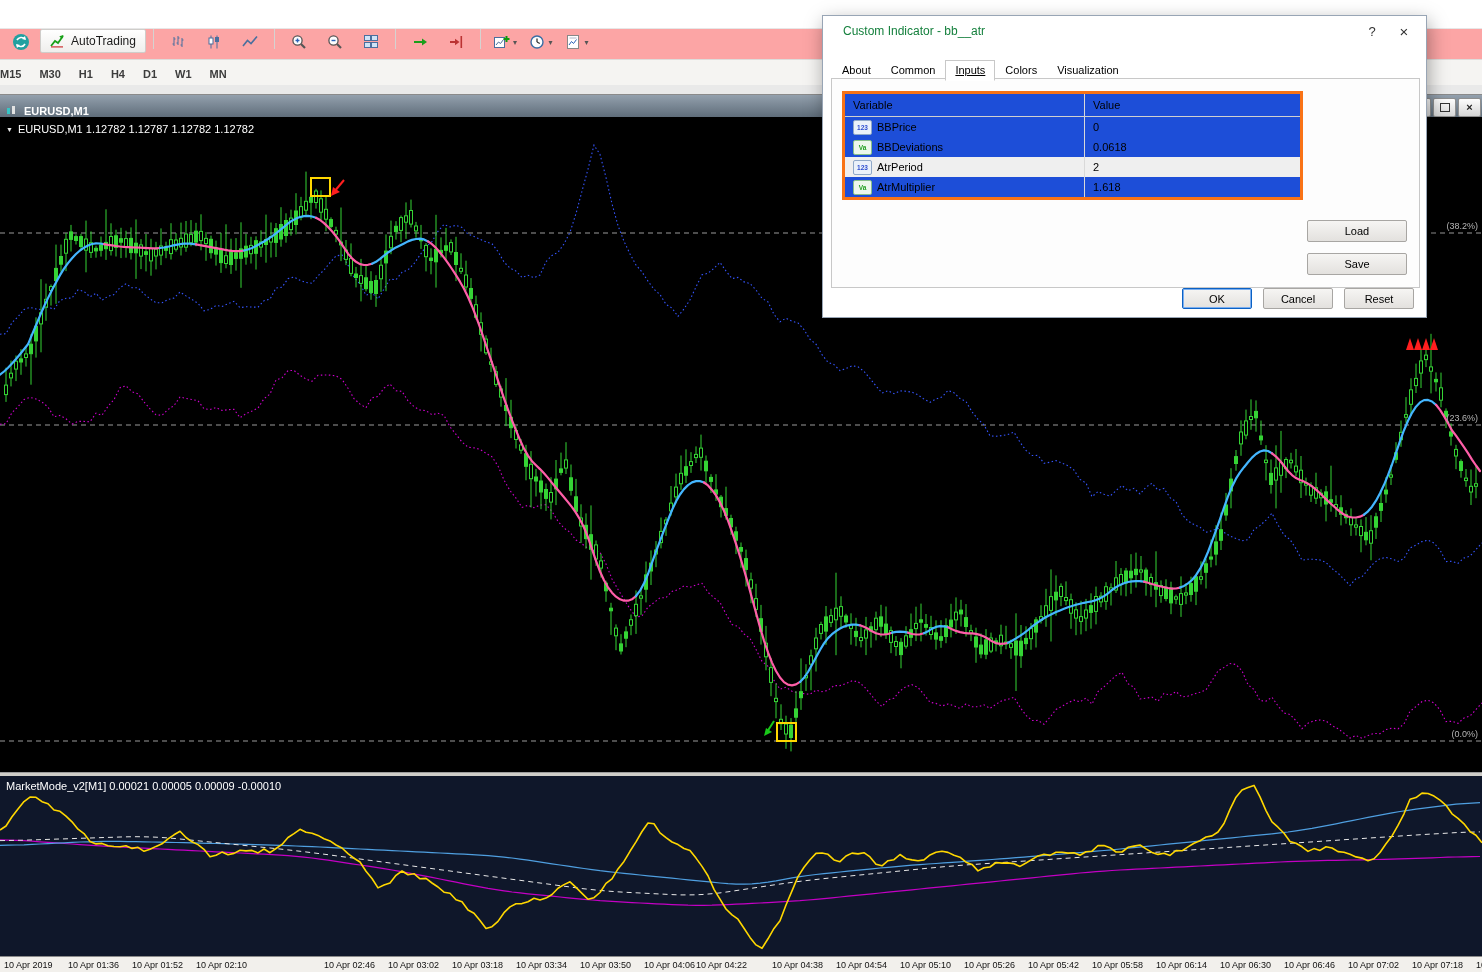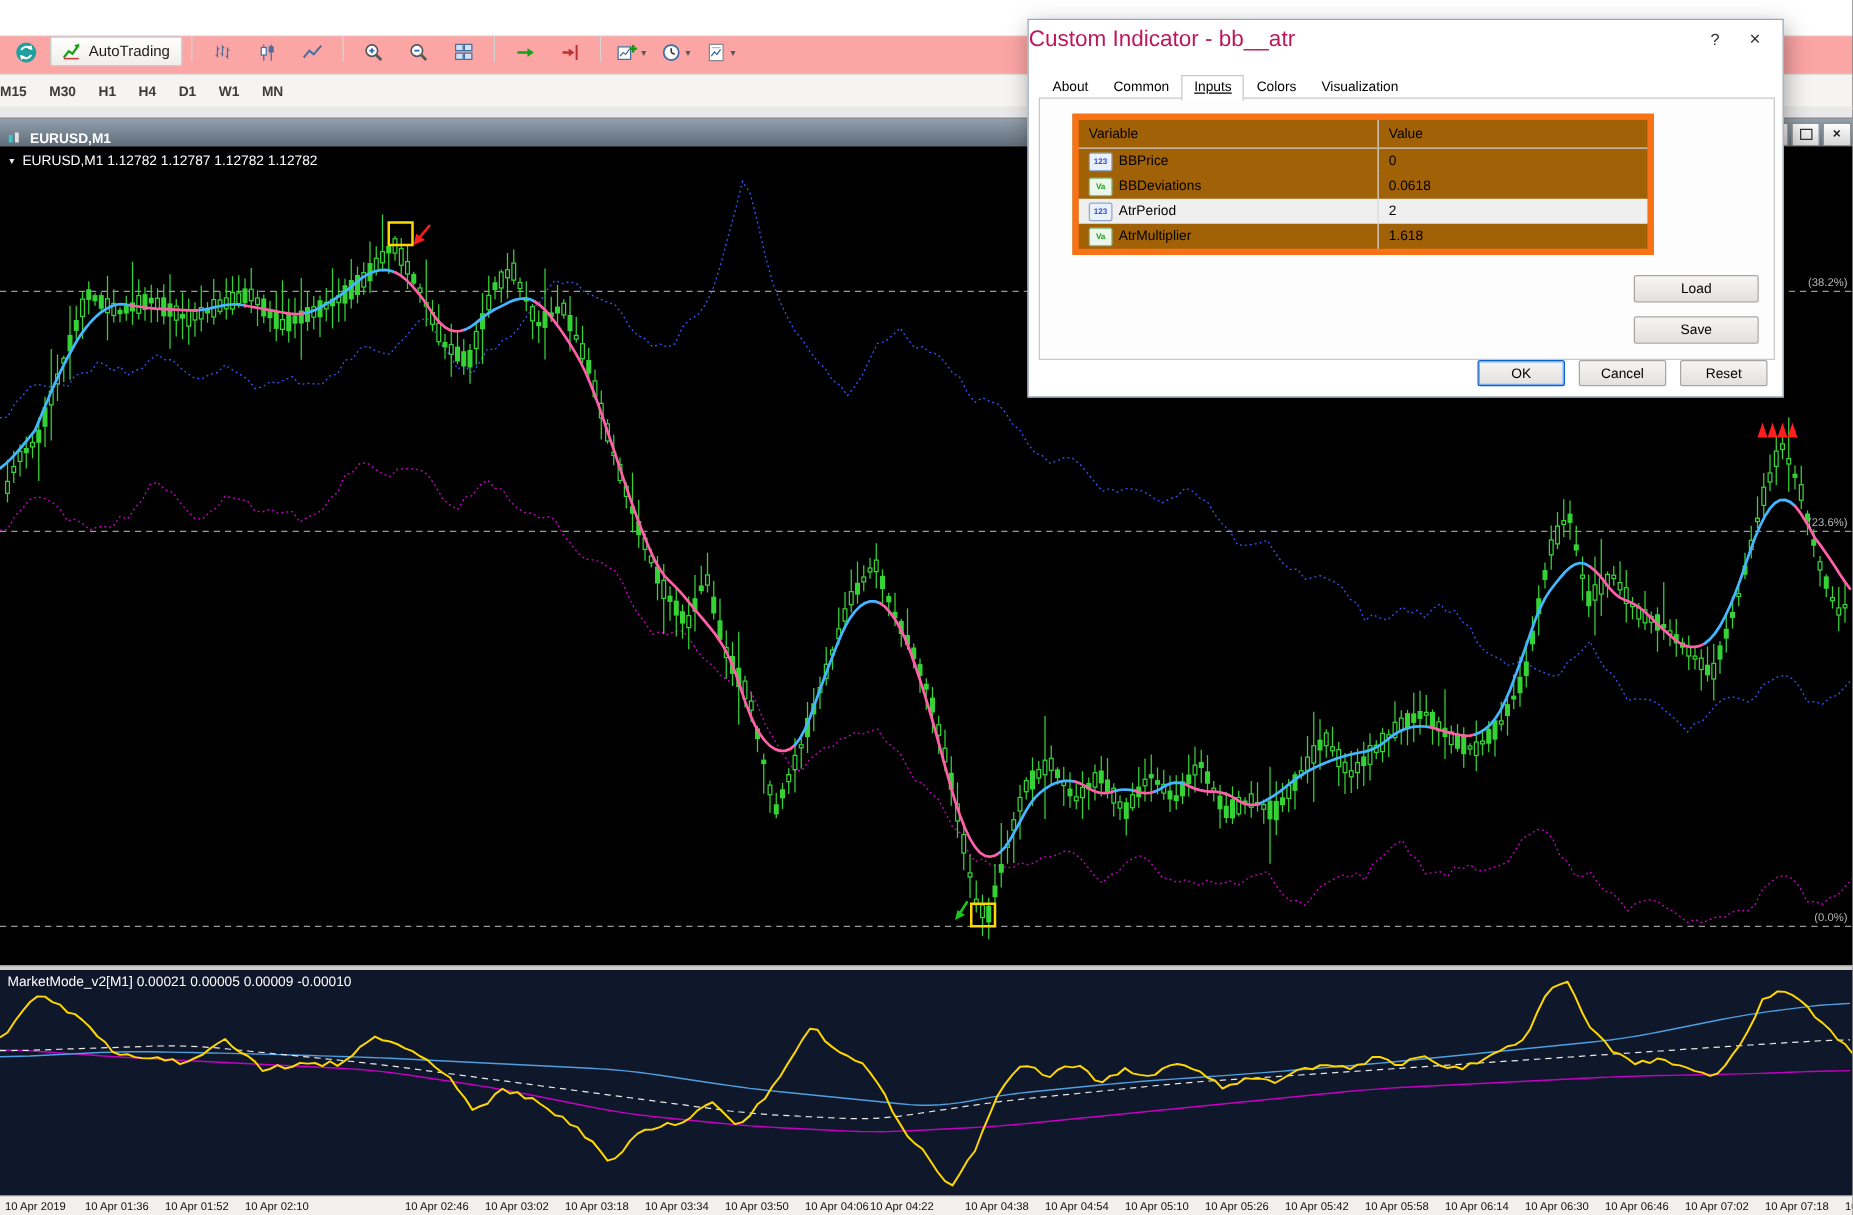--- a/index.html
+++ b/index.html
@@ -39,28 +39,28 @@
   .ind-panel{position:relative;height:180px;background:#0f172a;overflow:hidden;}
   .ind-label{position:absolute;left:6px;top:4px;color:#fff;font-size:11px;}
   .time-axis{position:relative;height:17px;background:#f2f0ec;border-top:1px solid #8a8a8a;
              font-size:9px;color:#111;overflow:hidden;}
   .axlbl{position:absolute;top:3px;white-space:nowrap;}
 
   
   .dialog{position:absolute;left:822px;top:15px;width:603px;height:301px;background:#fff;border:1px solid #98a5b5;
           box-shadow:2px 6px 18px rgba(0,0,0,.35);z-index:50;font-size:11px;}
   .dlg-titlebar{height:30px;display:flex;align-items:center;}
-  .dlg-title{padding-left:0;font-size:18px;color:#be185d;flex:1;}
+  .dlg-title{padding-left:20px;font-size:12px;color:#15803d;flex:1;}
   .dlg-help,.dlg-close{width:32px;height:30px;display:flex;align-items:center;justify-content:center;font-size:13px;color:#333;}
   .dlg-close{margin-right:6px;font-size:15px;}
   .dlg-tabs{position:absolute;left:9px;top:44px;display:flex;}
   .tab{padding:3px 9px 4px;color:#000;border:1px solid transparent;}
   .tab.active{background:#fff;border:1px solid #c8c8c8;border-bottom-color:#fff;position:relative;z-index:2;text-decoration:underline;}
   .tab-page{position:absolute;left:8px;top:62px;width:587px;height:208px;border:1px solid #c8c8c8;background:#fdfdfd;}
-  .param-table{position:absolute;left:26px;top:12px;width:455px;border:5px solid #f97316;background:#a16207;}
+  .param-table{position:absolute;left:10px;top:12px;width:455px;border:3px solid #f97316;background:#1d4ed8;}
   .trow{display:flex;height:20px;align-items:center;}
   .trow.thead{height:22px;border-bottom:1px solid #d0d0d0;}
   .trow.alt{background:#efefef;}
   .tcell{padding-left:8px;display:flex;align-items:center;gap:5px;overflow:hidden;white-space:nowrap;height:100%;}
   .varcol{width:231px;flex:none;}
   .valcol{flex:1;border-left:1px solid #d9d9d9;}
   .picon{width:17px;height:13px;border-radius:2px;font-size:6.5px;display:flex;align-items:center;justify-content:center;
          flex:none;border:1px solid #8fa8c8;background:#eaf1fa;font-weight:bold;}
   .picon.int{color:#2f4fd0;}
   .picon.dbl{color:#1f9e1f;border-color:#86c08a;background:#ecf7ec;}

